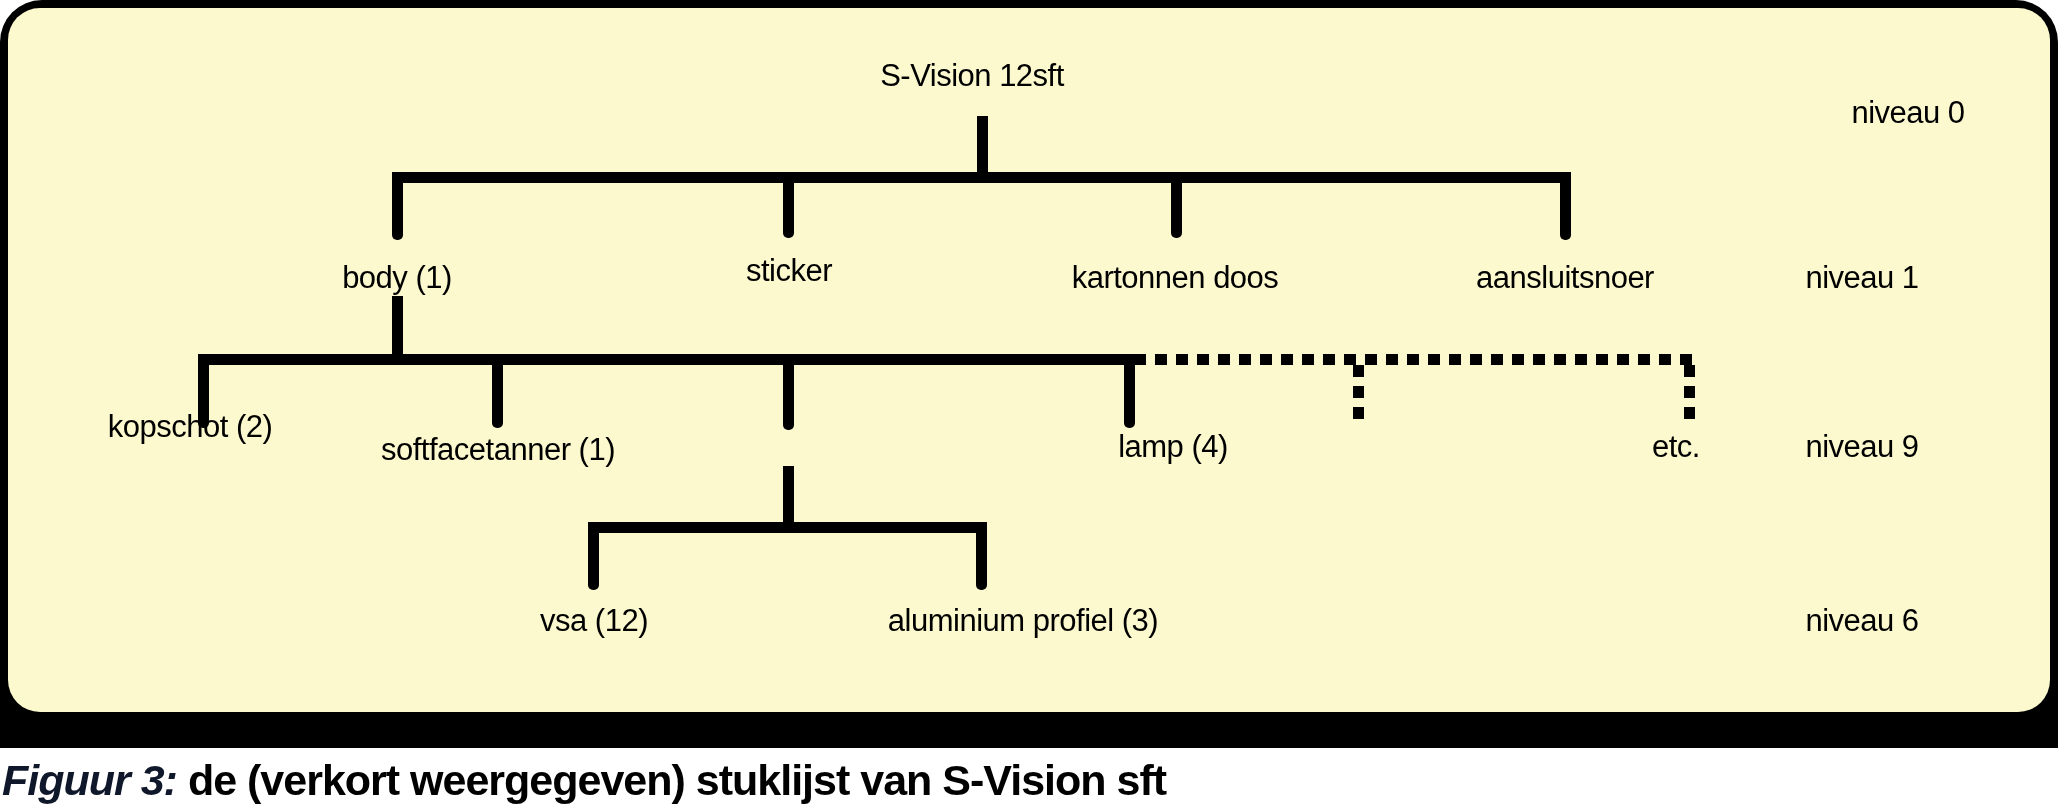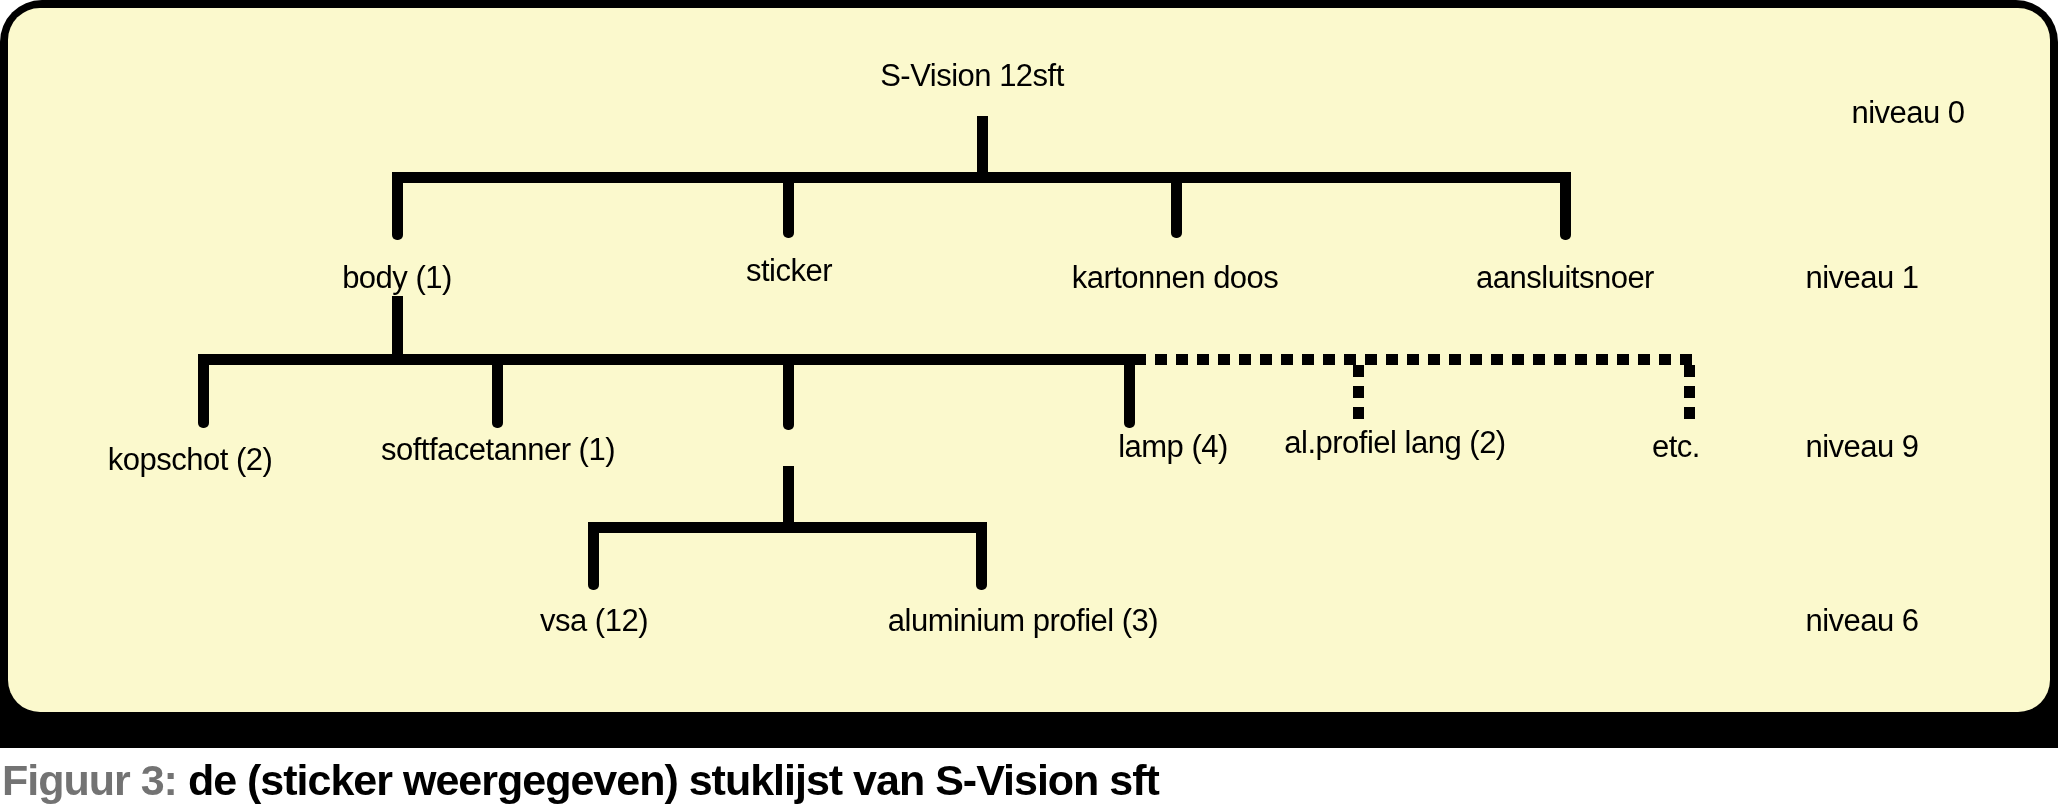--- a/index.html
+++ b/index.html
@@ -38,21 +38,21 @@
     font-size:31px;line-height:1;color:#000;
     letter-spacing:-0.5px;white-space:nowrap;
   }
   
   .caption{
     position:absolute;left:2px;top:780px;
     transform:translateY(-50%);
     font-size:43px;font-weight:bold;line-height:1;
     letter-spacing:-1px;white-space:nowrap;color:#000;
   }
-  .caption .accent{color:#737373;}
+  .caption .accent{color:#0f172a;font-style:italic;}
 </style>
 </head>
 <body>
 
 <div id="canvas">
 
   <div class="fig-outer">
     <div class="fig-inner"></div>
   </div>
 
@@ -78,31 +78,30 @@
   <div class="vline" style="left:588px;top:522px;width:11px;height:68px;border-radius:0 0 5px 5px;"></div>
   <div class="vline" style="left:976px;top:522px;width:11px;height:68px;border-radius:0 0 5px 5px;"></div>
 
   <div class="lbl" style="left:972px;top:75px;">S-Vision 12sft</div>
 
   <div class="lbl" style="left:397px;top:277px;">body (1)</div>
   <div class="lbl" style="left:789px;top:270px;">sticker</div>
   <div class="lbl" style="left:1175px;top:277px;">kartonnen doos</div>
   <div class="lbl" style="left:1565px;top:277px;">aansluitsnoer</div>
 
-  <div class="lbl" style="left:190px;top:459px;">kopschot (2)</div>
+  <div class="lbl" style="left:190px;top:426px;">kopschot (2)</div>
   <div class="lbl" style="left:498px;top:449px;">softfacetanner (1)</div>
   <div class="lbl" style="left:1173px;top:446px;">lamp (4)</div>
-  <div class="lbl" style="left:1395px;top:442px;">al.profiel lang (2)</div>
   <div class="lbl" style="left:1676px;top:446px;">etc.</div>
 
   <div class="lbl" style="left:594px;top:620px;">vsa  (12)</div>
   <div class="lbl" style="left:1023px;top:620px;">aluminium profiel (3)</div>
 
   <div class="lbl" style="left:1908px;top:112px;">niveau 0</div>
   <div class="lbl" style="left:1862px;top:277px;">niveau 1</div>
   <div class="lbl" style="left:1862px;top:446px;">niveau 9</div>
   <div class="lbl" style="left:1862px;top:620px;">niveau 6</div>
 
   <div class="caption">
-    <span class="accent">Figuur 3:</span><span> de (sticker weergegeven) stuklijst van S-Vision sft</span>
+    <span class="accent">Figuur 3:</span><span> de (verkort weergegeven) stuklijst van S-Vision sft</span>
   </div>
 
 </div>
 
 </body></html>

